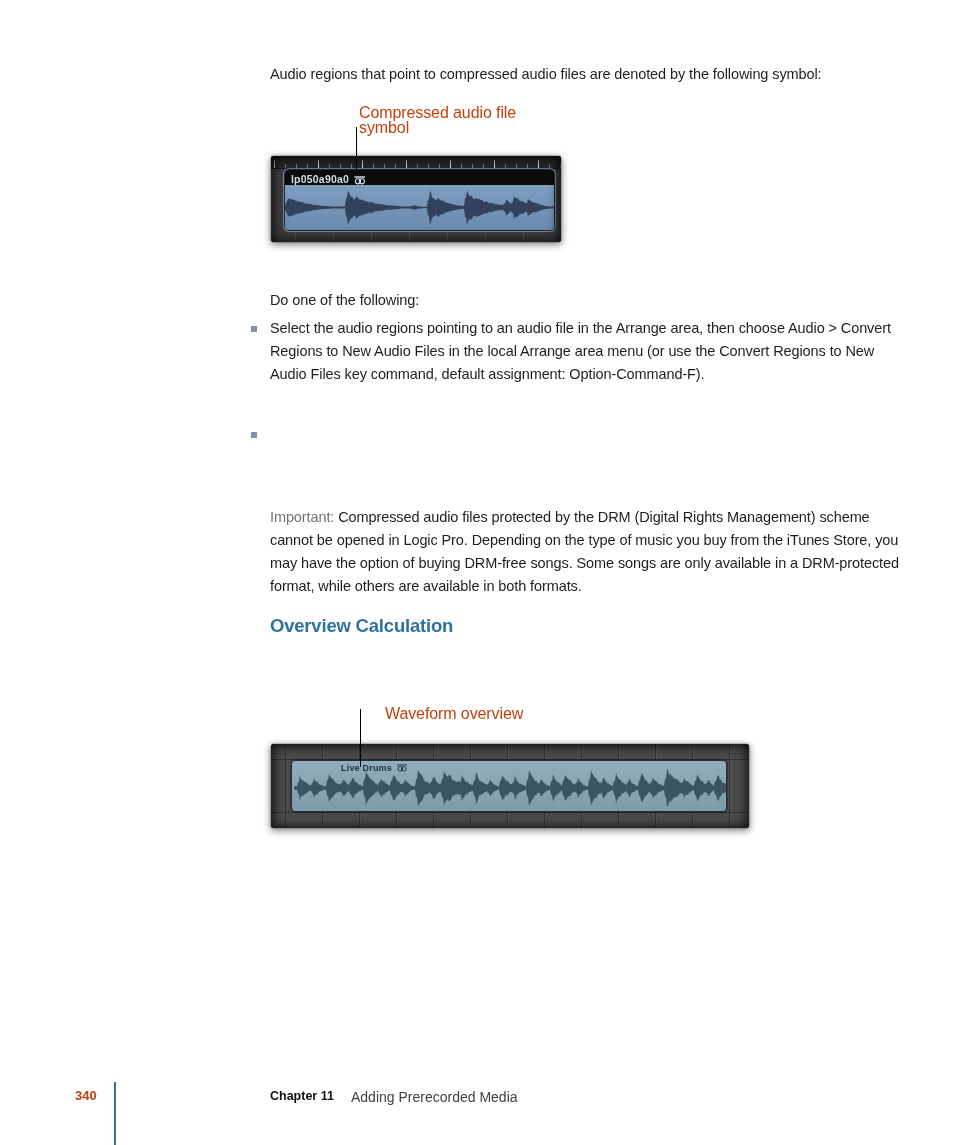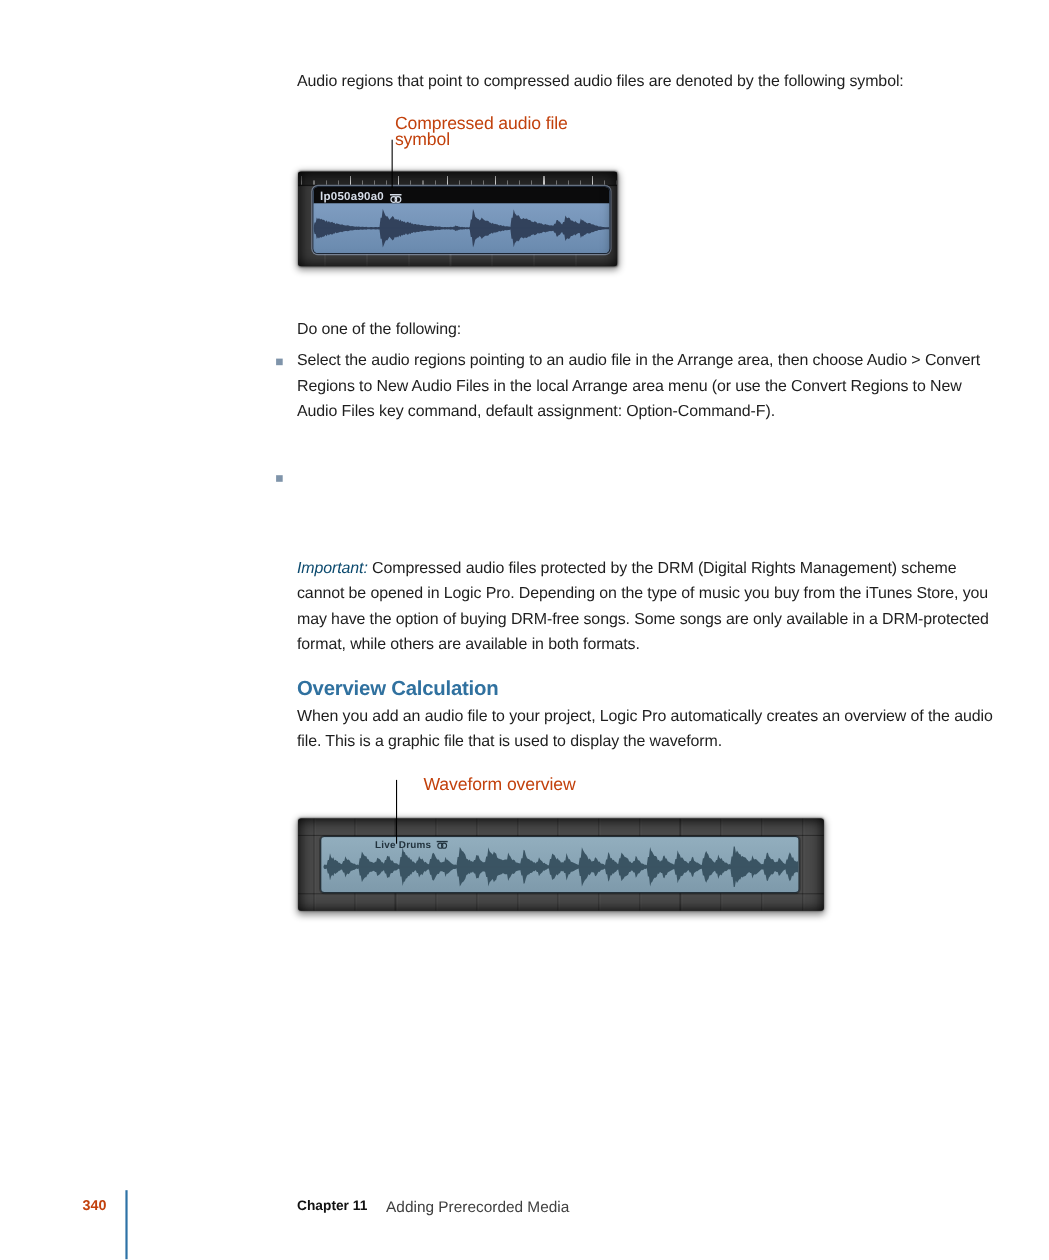--- a/index.html
+++ b/index.html
@@ -54,21 +54,21 @@
       border:1px solid #233039; border-radius:4px; overflow:hidden;
       background:linear-gradient(#92aebe, #7e9aab); z-index:2;
       box-shadow:0 0 0 1px rgba(0,0,0,.25); }
   .region2 .lbl { position:absolute; left:5px; top:2px; display:flex; align-items:center; gap:4px; z-index:3;padding-left:44px; }
   .region2 .lbl .name { font-size:9px; font-weight:bold; color:#22333e; letter-spacing:.2px; }
   .region2 svg.wave { position:absolute; left:2px; right:2px; top:4px; height:46px; width:432px; }
 
   
   .h-bold { font-size:14.5px; font-weight:bold; color:#111; letter-spacing:-0.1px; }
   .bullet-sq { position:absolute; width:6px; height:6px; background:#7f94aa; }
-  .imp-label { font-style:italic; color:#0c4a6e;text-align:right; }
+  .imp-label { color:#737373;text-align:right; }
   .sec-head { font-size:18.5px; font-weight:bold; color:#30719f; letter-spacing:-0.2px; }
 
   
   .foot-num { font-size:13px; font-weight:bold; color:#c2410c; }
   .foot-line { position:absolute; left:88px; top:1082px; width:2px; height:63px; background:#2e72a6; }
   .foot-chap { font-size:12.5px; font-weight:bold; color:#111; }
   .foot-title { font-size:14px; color:#404040; }
 </style>
 </head>
 <body>
@@ -113,21 +113,20 @@
 
   <div class="bullet-sq" style="left:225px; top:432px;"></div>
 
   <div class="abs body-text" style="left:244px; top:506px; width:644px;">
     <span class="imp-label">Important:</span>
     <span> </span>
     <span>Compressed audio files protected by the DRM (Digital Rights Management) scheme cannot be opened in Logic Pro. Depending on the type of music you buy from the iTunes Store, you may have the option of buying DRM-free songs. Some songs are only available in a DRM-protected format, while others are available in both formats.</span>
   </div>
 
   <div class="abs sec-head" style="left:244px; top:615px;">Overview Calculation</div>
-  <div class="abs body-text" style="left:244px; top:640px; width:648px;">When you add an audio file to your project, Logic Pro automatically creates an overview of the audio file. This is a graphic file that is used to display the waveform.</div>
 
   <div class="abs callout" style="left:359px; top:706px;">Waveform overview</div>
   <div class="callout-line" style="left:334px; top:709px; height:58px;"></div>
 
   <div class="shot shot2">
     <div class="tracks"></div>
     <div class="hline" style="top:15px;"></div>
     <div class="hline" style="top:68px;"></div>
     <div class="region2">
       <div class="lbl">

